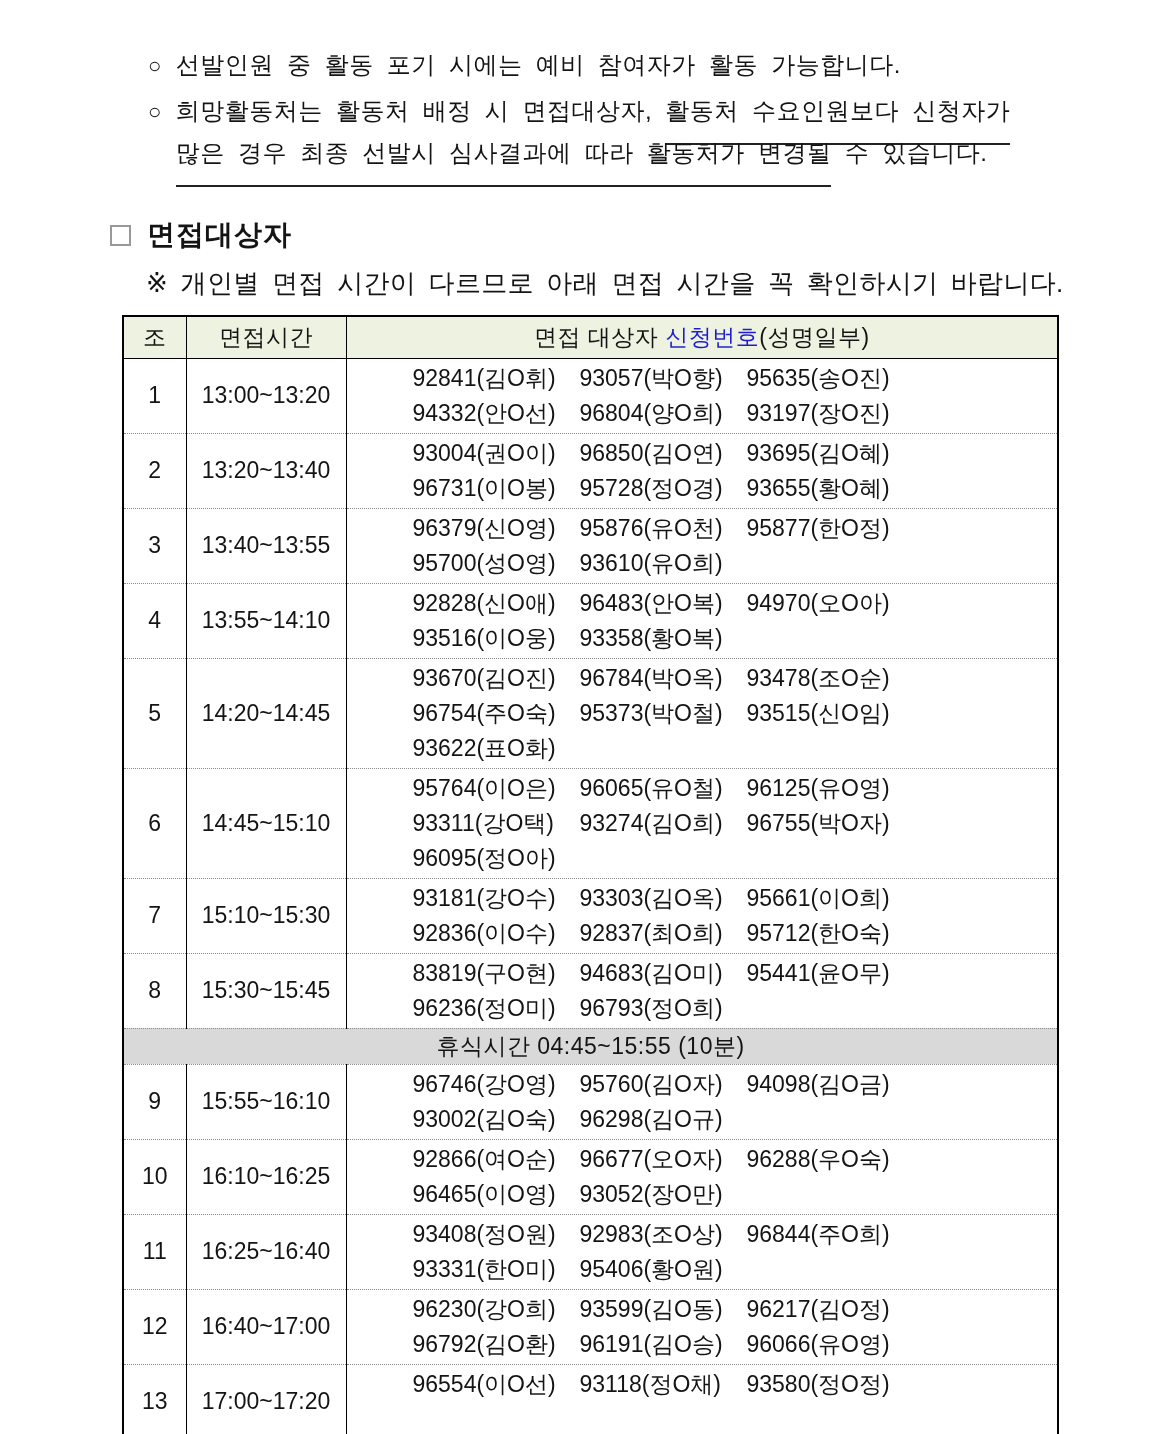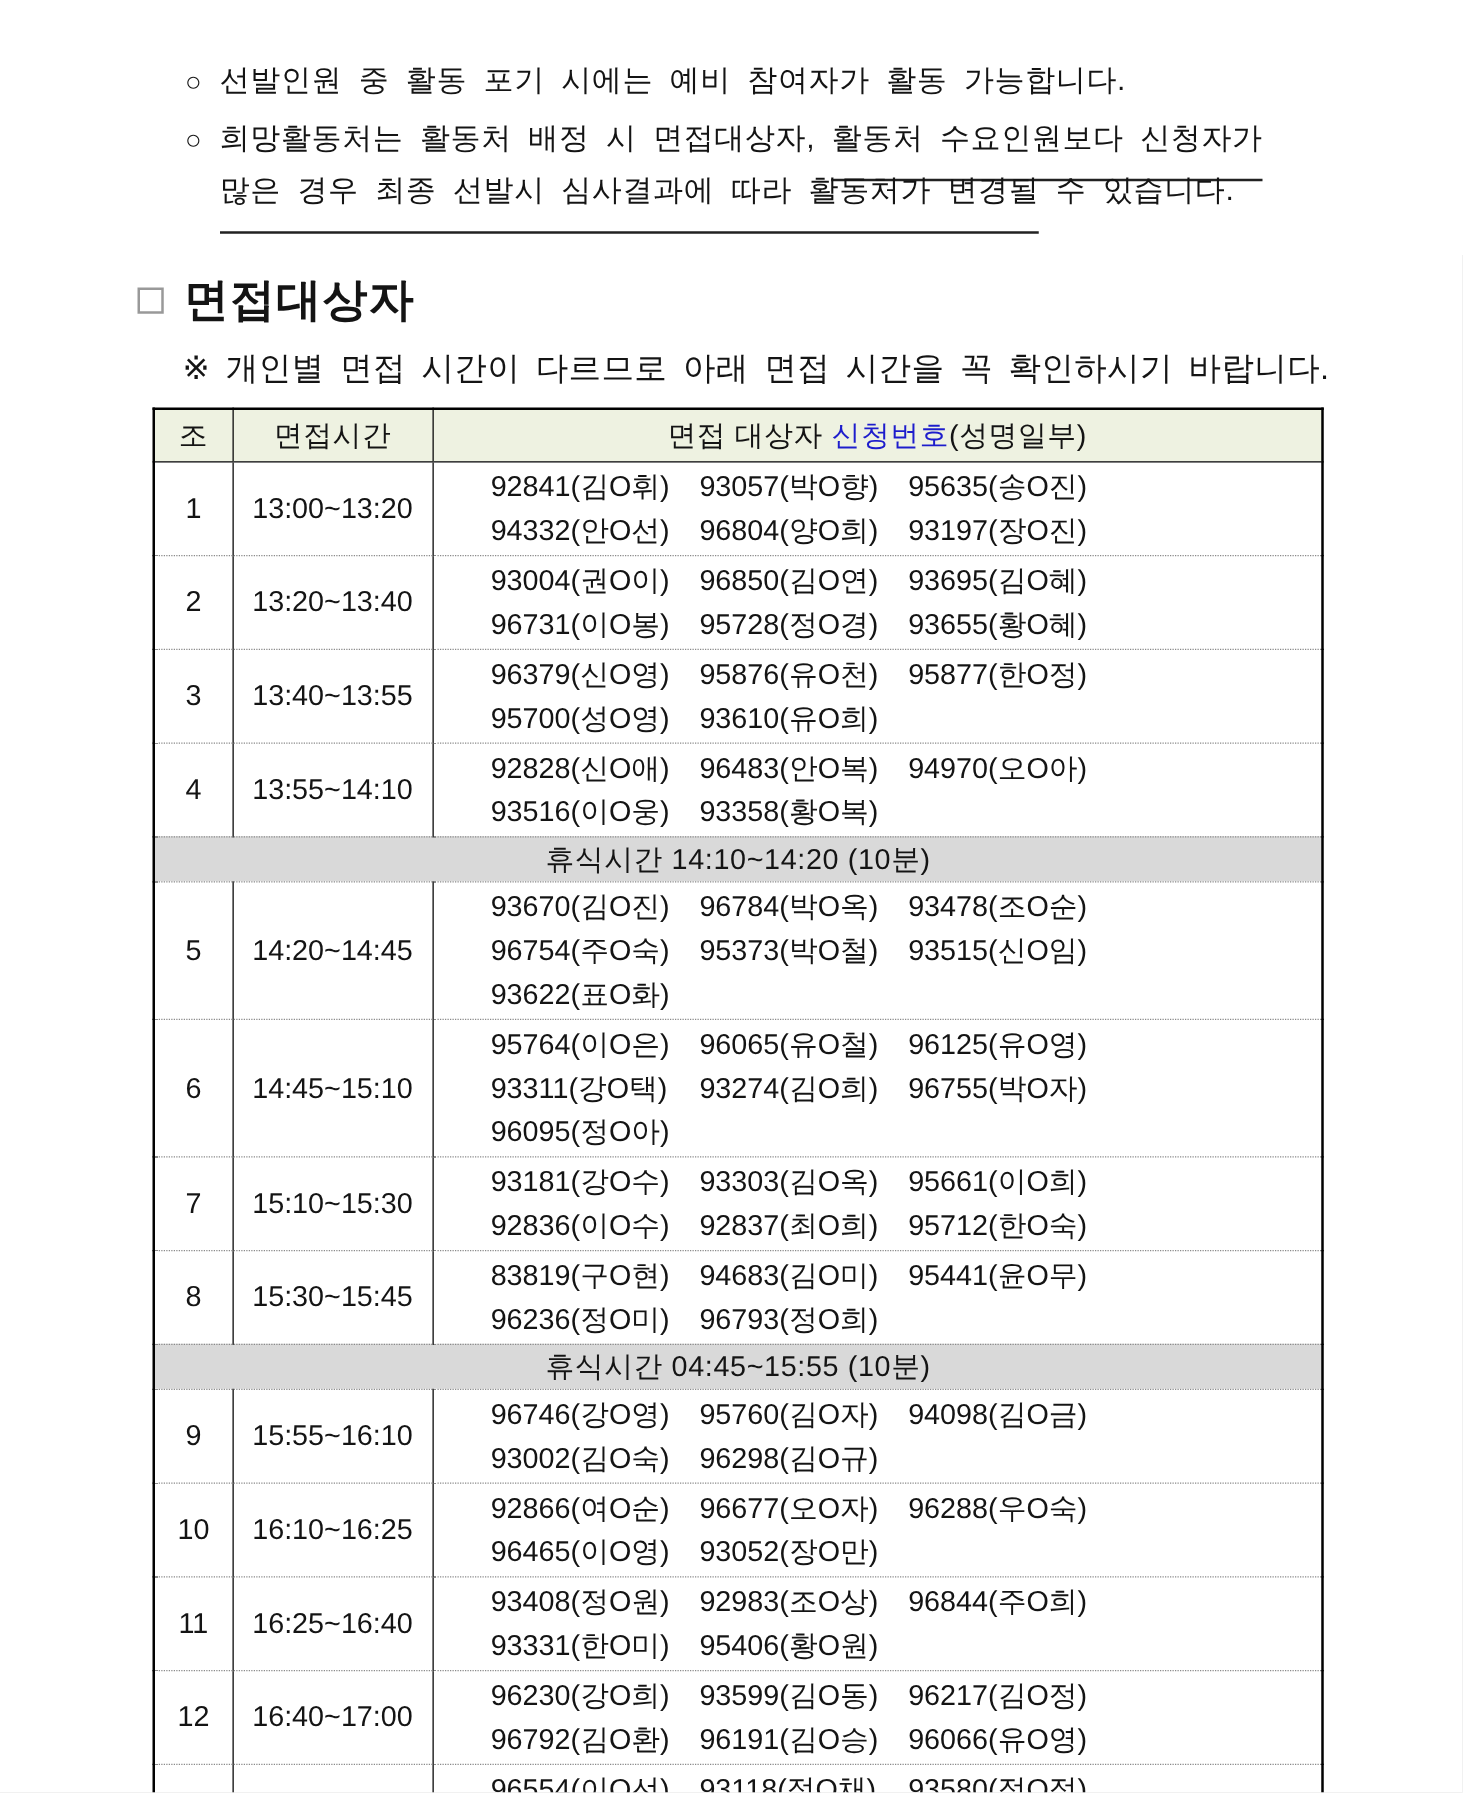--- a/index.html
+++ b/index.html
@@ -14,42 +14,42 @@
   .notice { display:flex; align-items:flex-start; gap:14px; line-height:42px; }
   .notice + .notice { margin-top:4px; }
   .bullet { font-size:22px; line-height:42px; flex:0 0 auto; transform:translateY(1px); }
   .notice-text { word-spacing:6px; }
   .u { border-bottom:2px solid #222; padding-bottom:19px; }
   
   .section-header { margin:42px 0 0 110px; display:flex; align-items:center; gap:16px; }
   .checkbox {
     width:21px; height:21px; border:2px solid #999; background:#fff; flex:0 0 auto;
   }
-  .section-title { font-size:36px; font-weight:bold; letter-spacing:1px; }
+  .section-title { font-size:28px; font-weight:bold; letter-spacing:1px; }
   .section-note { margin:12px 0 14px 146px; font-size:26px; word-spacing:5px; letter-spacing:0.3px; }
   
   table.schedule {
     margin-left:122px; width:935px; border-collapse:collapse;
     border:2px solid #000; table-layout:fixed; font-size:23px;
   }
   col.c-group { width:63px; }
   col.c-time  { width:160px; }
   col.c-subj  { width:712px; }
   thead th {
     background:var(--header-bg,#eef2e1); font-weight:normal; height:42px;
     border-bottom:1.5px solid #000; text-align:center; letter-spacing:0.5px;
   }
   thead th + th, tbody td + td { border-left:1.5px solid #000; }
   .hl-blue { color:var(--blue,#1d1dcc); font-weight:normal; }
   tbody tr + tr { border-top:1.5px dotted #8a8a8a; }
   td.cell-group, td.cell-time { text-align:center; vertical-align:middle; }
   td.cell-entries { vertical-align:middle; padding:2px 0; }
   .entry-line { display:flex; height:35px; align-items:center; }
   .entry-slot { width:167px; flex:0 0 auto; white-space:nowrap; }
-  .entry-line .entry-slot:first-child { margin-left:46px; }
+  .entry-line .entry-slot:first-child { margin-left:66px; }
   tr.break-row td {
     background:var(--break-bg,#d9d9d9); height:36px; text-align:center;
     letter-spacing:0.5px;
   }
 </style>
 </head>
 <body>
 
 <div class="page">
 
@@ -143,23 +143,20 @@
               <span class="entry-slot">92828(신O애)</span>
               <span class="entry-slot">96483(안O복)</span>
               <span class="entry-slot">94970(오O아)</span>
             </div>
             <div class="entry-line">
               <span class="entry-slot">93516(이O웅)</span>
               <span class="entry-slot">93358(황O복)</span>
             </div>
           </td>
         </tr>
-        <tr class="break-row">
-          <td colspan="3">휴식시간 14:10~14:20 (10분)</td>
-        </tr>
         <tr class="group-row">
           <td class="cell-group">5</td>
           <td class="cell-time">14:20~14:45</td>
           <td class="cell-entries">
             <div class="entry-line">
               <span class="entry-slot">93670(김O진)</span>
               <span class="entry-slot">96784(박O옥)</span>
               <span class="entry-slot">93478(조O순)</span>
             </div>
             <div class="entry-line">

